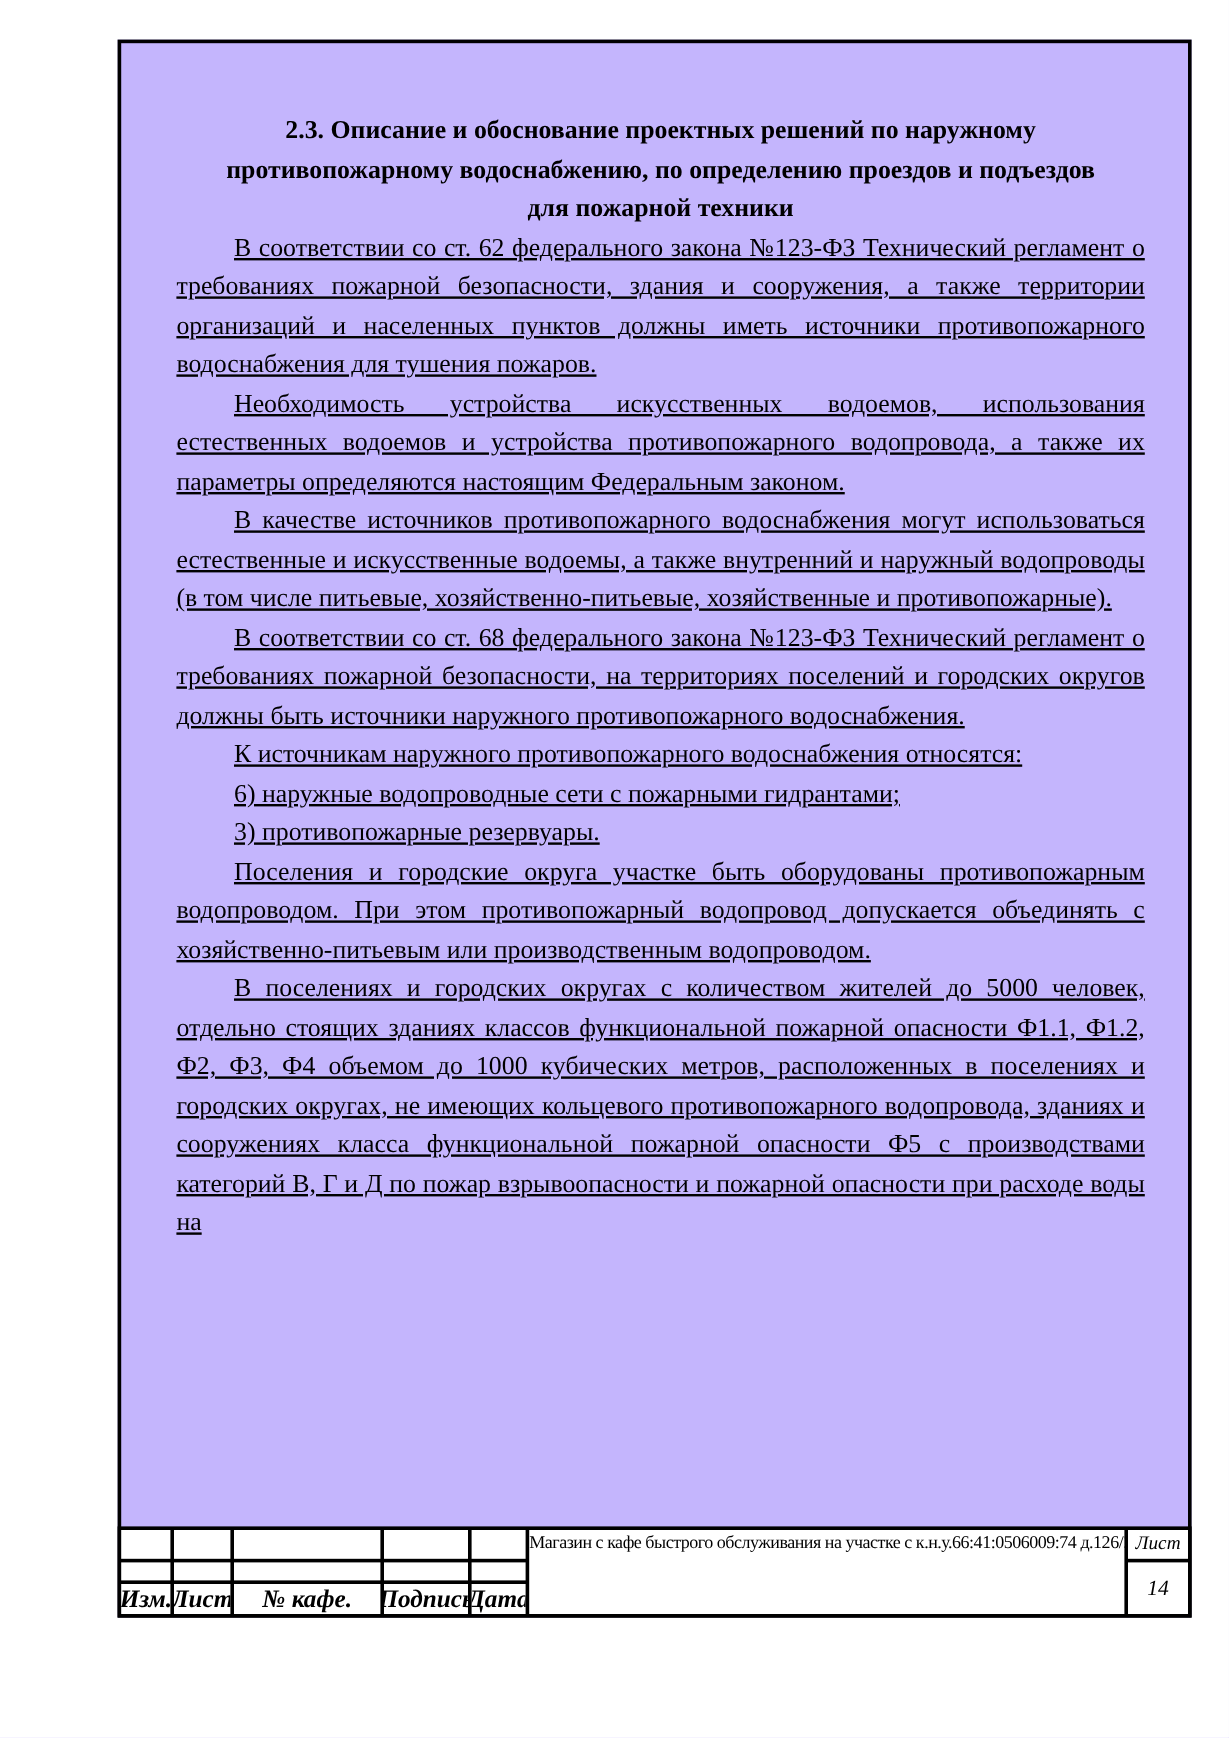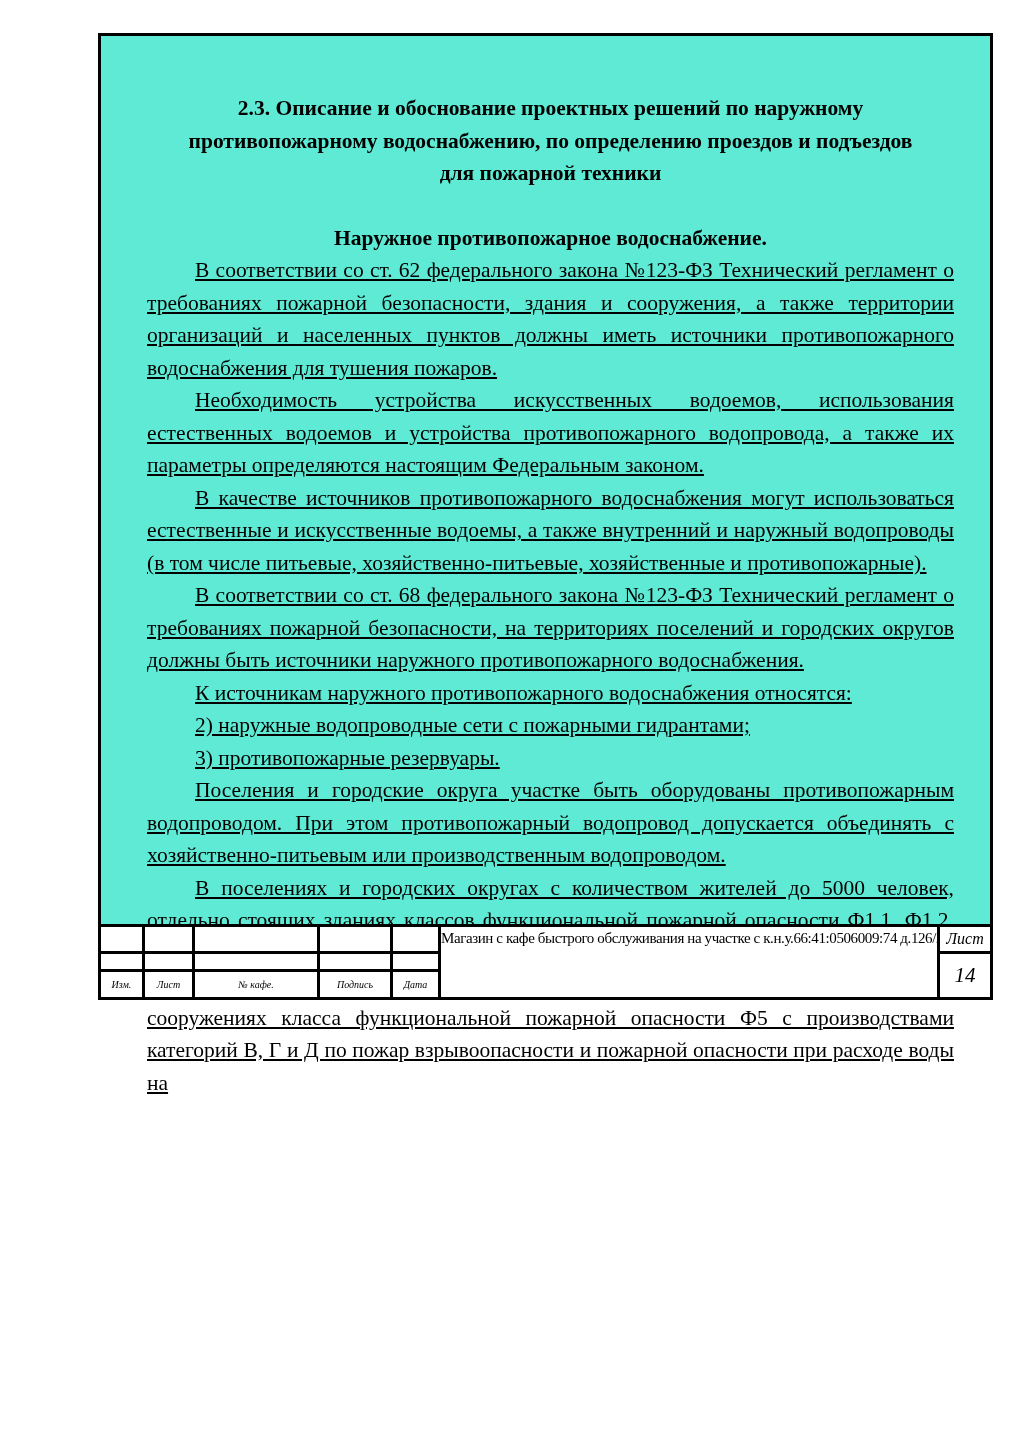--- a/index.html
+++ b/index.html
@@ -12,24 +12,24 @@
     height: 1448px;
     position: relative;
     font-family: "Liberation Serif", serif;
     color: #000000;
   }
   .frame {
     position: absolute;
     left: 98px;
     top: 33px;
     width: 895px;
-    height: 967px;
+    height: 1315px;
     border: 3px solid #000000;
     box-sizing: border-box;
-    background: #5eead4;
+    background: #c4b5fd;
   }
   .content {
     padding: 56px 36px 0 46px;
     font-size: 21.5px;
     line-height: 32.5px;
     text-align: justify;
   }
   .content h1 {
     font-size: 21.5px;
     line-height: 32.5px;
@@ -65,26 +65,27 @@
     grid-template-rows: 24px 15px 1fr;
     gap: 3px;
   }
   .titleblock .cell {
     background: #ffffff;
     min-width: 0;
     min-height: 0;
   }
   .titleblock .hdr {
     font-style: italic;
-    font-size: 10px;
+    font-size: 21px;
     display: flex;
     align-items: center;
     justify-content: center;
     white-space: nowrap;
     overflow: hidden;
+    font-weight: bold;
   }
   .titleblock .title-cell {
     grid-column: 6;
     grid-row: 1 / 4;
     font-size: 15px;
     letter-spacing: -0.4px;
     text-align: center;
     padding-top: 3px;
     white-space: nowrap;
     overflow: hidden;
@@ -95,40 +96,39 @@
     font-style: italic;
     font-size: 16px;
     display: flex;
     align-items: center;
     justify-content: center;
   }
   .titleblock .sheet-num {
     grid-column: 7;
     grid-row: 2 / 4;
     font-style: italic;
-    font-size: 21px;
+    font-size: 18px;
     display: flex;
     align-items: center;
     justify-content: center;
   }
 </style>
 </head>
 <body>
 
 <div class="frame">
 
   <div class="content">
     <h1>2.3. Описание и обоснование проектных решений по наружному противопожарному водоснабжению, по определению проездов и подъездов для пожарной техники</h1>
-    <h2>Наружное противопожарное водоснабжение.</h2>
     <p>В соответствии со ст. 62 федерального закона №123-ФЗ Технический регламент о требованиях пожарной безопасности, здания и сооружения, а также территории организаций и населенных пунктов должны иметь источники противопожарного водоснабжения для тушения пожаров.</p>
     <p>Необходимость устройства искусственных водоемов, использования естественных водоемов и устройства противопожарного водопровода, а также их параметры определяются настоящим Федеральным законом.</p>
     <p>В качестве источников противопожарного водоснабжения могут использоваться естественные и искусственные водоемы, а также внутренний и наружный водопроводы (в том числе питьевые, хозяйственно-питьевые, хозяйственные и противопожарные).</p>
     <p>В соответствии со ст. 68 федерального закона №123-ФЗ Технический регламент о требованиях пожарной безопасности, на территориях поселений и городских округов должны быть источники наружного противопожарного водоснабжения.</p>
     <p>К источникам наружного противопожарного водоснабжения относятся:</p>
-    <p>2) наружные водопроводные сети с пожарными гидрантами;</p>
+    <p>6) наружные водопроводные сети с пожарными гидрантами;</p>
     <p>3) противопожарные резервуары.</p>
     <p>Поселения и городские округа участке быть оборудованы противопожарным водопроводом. При этом противопожарный водопровод допускается объединять с хозяйственно-питьевым или производственным водопроводом.</p>
     <p>В поселениях и городских округах с количеством жителей до 5000 человек, отдельно стоящих зданиях классов функциональной пожарной опасности Ф1.1, Ф1.2, Ф2, Ф3, Ф4 объемом до 1000 кубических метров, расположенных в поселениях и городских округах, не имеющих кольцевого противопожарного водопровода, зданиях и сооружениях класса функциональной пожарной опасности Ф5 с производствами категорий В, Г и Д по пожар взрывоопасности и пожарной опасности при расходе воды на</p>
   </div>
 
   <div class="titleblock">
 
     <div class="cell title-cell">Магазин с кафе быстрого обслуживания на участке с к.н.у.66:41:0506009:74 д.126/2</div>
     <div class="cell sheet-label">Лист</div>
     <div class="cell sheet-num">14</div>

